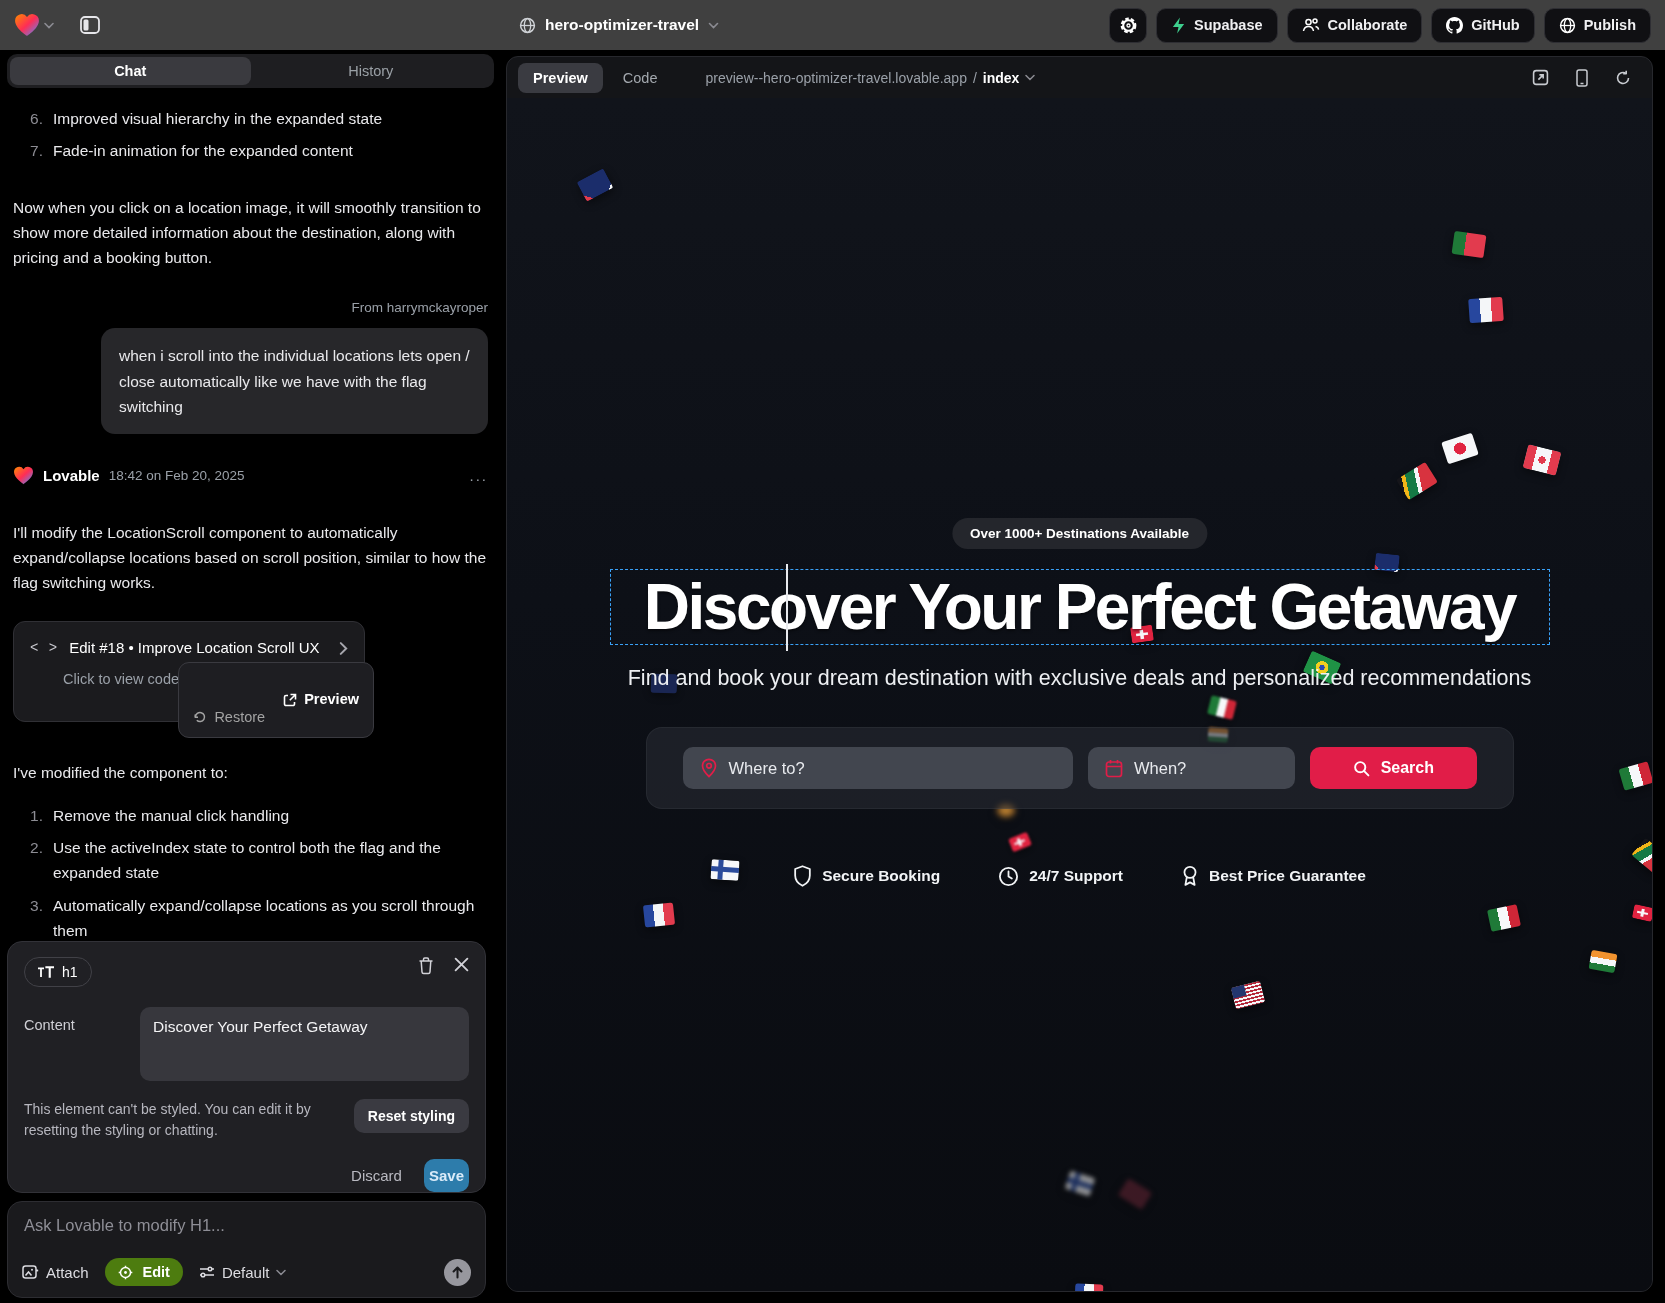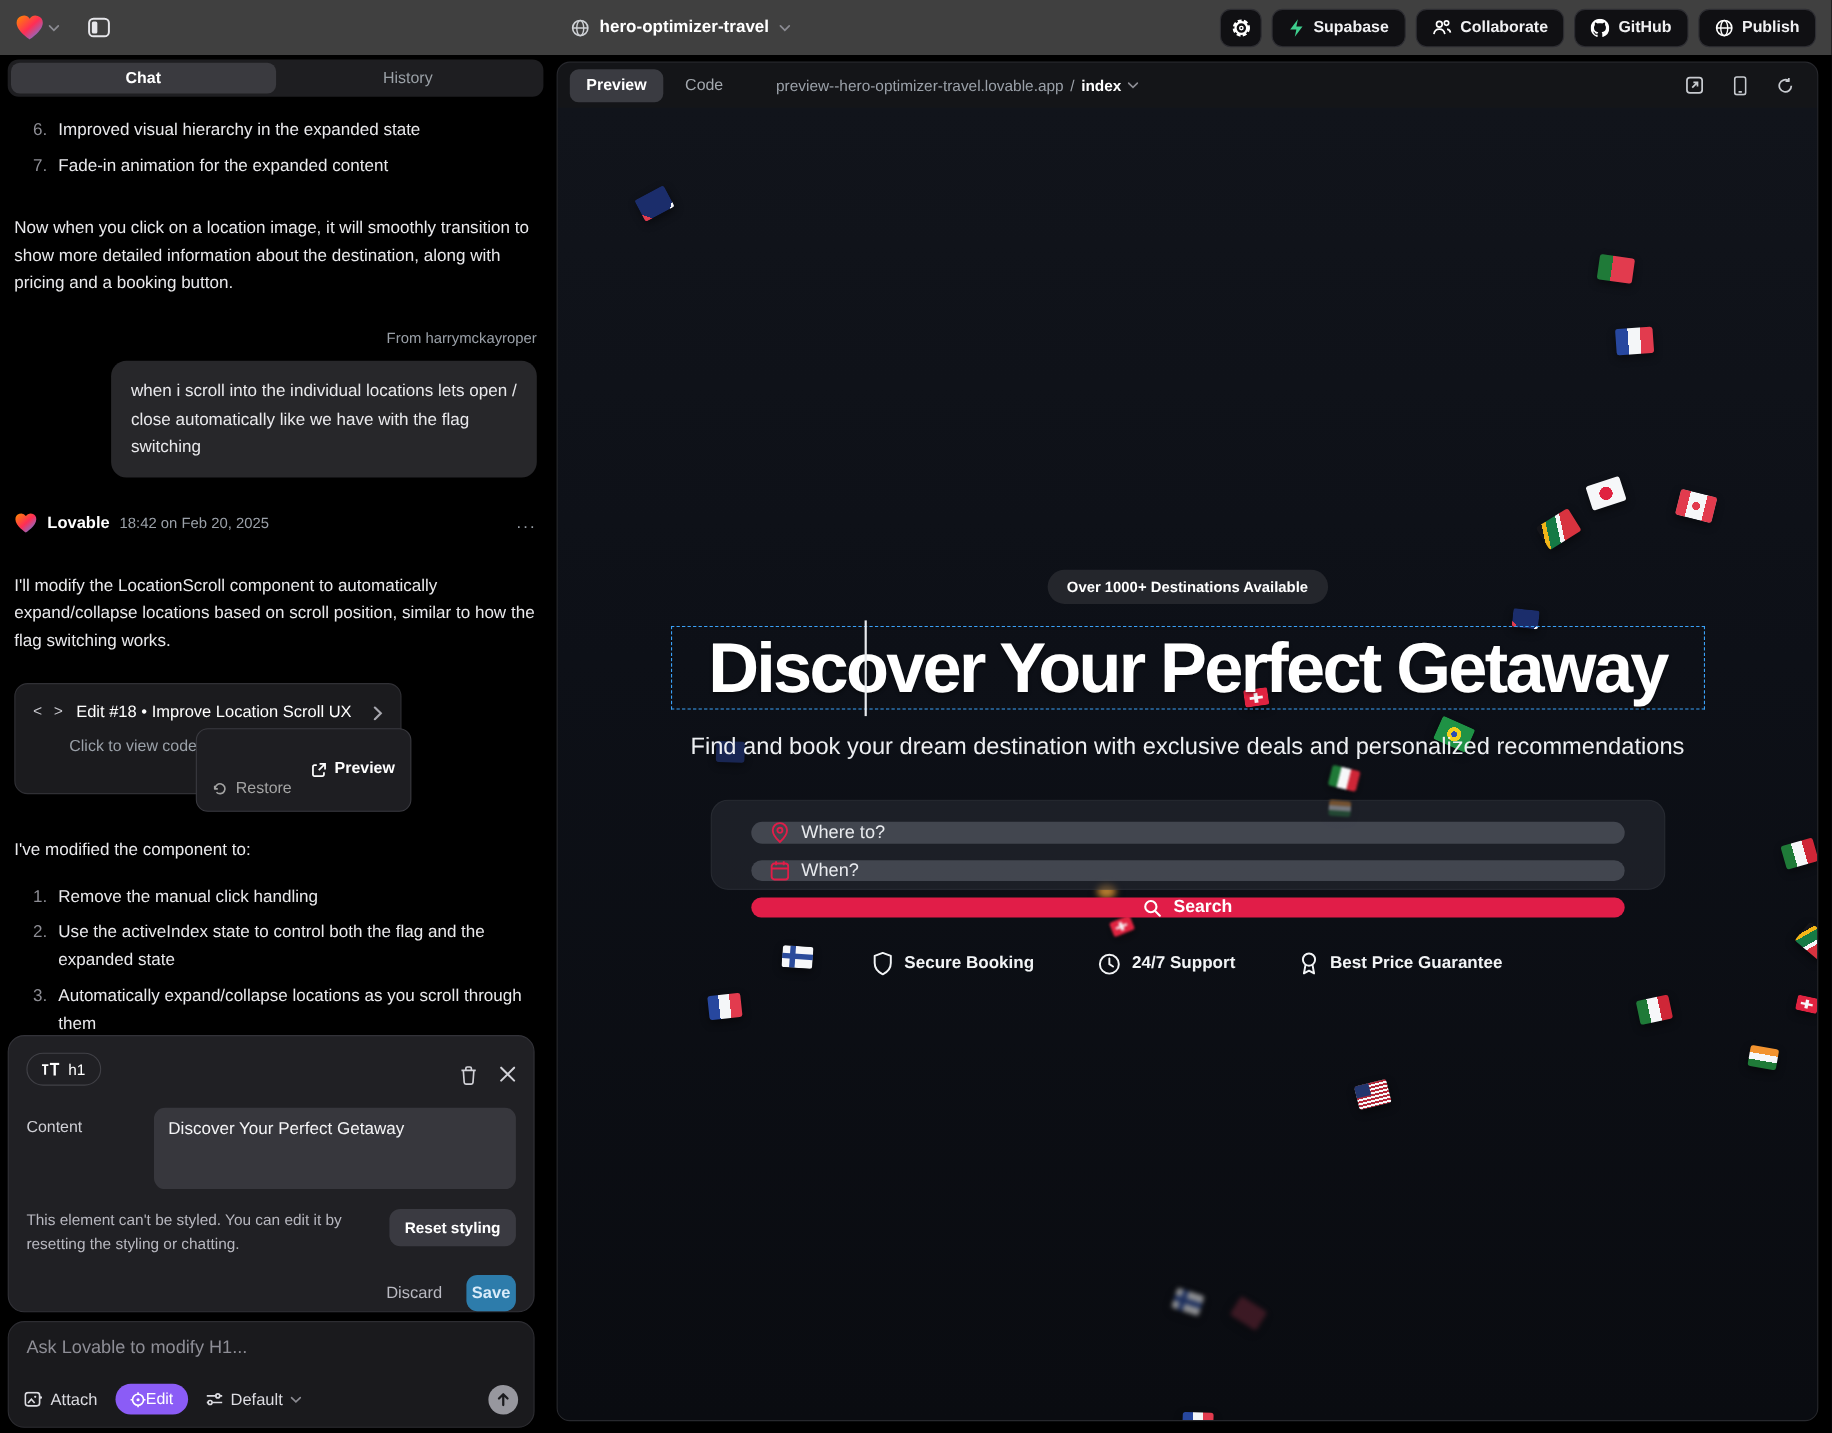--- a/index.html
+++ b/index.html
@@ -38,39 +38,39 @@
   .edit-title-row { display:flex; align-items:center; gap:11px; }
   .code-glyph { font-family:"Liberation Mono","DejaVu Sans Mono",monospace; color:#c9c9cf; font-size:14px; letter-spacing:1px; }
   .edit-title { font-size:15px; color:#fff; }
   .edit-sub { margin:7px 0 0 33px; font-size:14.5px; color:#9aa0a8; }
   .rp-pill { position:absolute; right:-10px; bottom:-17px; display:flex; align-items:center; gap:18px; background:#1e1e22; border:1px solid #3a3a40; border-radius:11px; padding:8px 14px; font-size:14.5px; }
   .rp-restore { display:flex; gap:7px; align-items:center; color:#a3a3a3;margin-top:35px; }
   .rp-preview { display:flex; gap:7px; align-items:center; color:#fff; font-weight:600; }
 
   
   .editor { position:absolute; left:7px; right:15px; bottom:110px; height:252px; background:#202024; border:1px solid #323238; border-radius:15px; padding:15px 16px; }
-  .editor-head { display:flex; align-items:flex-end; }
+  .editor-head { display:flex; align-items:flex-start; }
   .tag-badge { display:flex; align-items:center; gap:8px; border:1px solid #414147; border-radius:999px; padding:6px 13px; font-size:14px; color:#fff; }
   .editor-icons { margin-left:auto; display:flex; gap:20px; color:#d2d2d8; }
   .content-row { display:flex; margin-top:20px; gap:14px; }
   .content-label { width:102px; padding-top:10px; font-size:14.5px; color:#cfcfd5; }
   .content-box { flex:1; height:74px; background:#37373d; border:none; border-radius:10px; padding:11px 13px; font-size:15.5px; color:#f4f4f6; font-family:inherit; resize:none; }
   .note-row { display:flex; margin-top:18px; gap:14px; align-items:flex-start; }
   .note-text { flex:1; font-size:14px; line-height:1.5; color:#b7b7bf; }
   .reset-btn { background:#3a3a41; border-radius:10px; padding:9px 14px; font-size:14px; font-weight:600; color:#fff; white-space:nowrap; }
   .action-row { display:flex; justify-content:flex-end; align-items:center; gap:22px; margin-top:18px; }
   .discard { font-size:15px; color:#b9b9c1; }
   .save { background:#2d7cab; color:#d9ebf9; border-radius:10px; padding:8px 5px; font-size:15px; font-weight:600; }
 
   
   .composer { position:absolute; left:7px; right:15px; bottom:5px; height:97px; background:#1a1a1d; border:1px solid #2d2d32; border-radius:15px; padding:14px 16px; }
   .composer-ph { font-size:16.5px; color:#8e8e96; }
   .composer-row { position:absolute; left:14px; right:14px; bottom:11px; display:flex; align-items:center; gap:16px; }
   .comp-item { display:flex; align-items:center; gap:7px; font-size:15px; color:#dcdce1; }
-  .edit-pill { display:flex; align-items:center; gap:0; background:#8b5cf6; border-radius:999px; padding:6px 13px; font-size:14.5px; font-weight:400; color:#fff; }
+  .edit-pill { display:flex; align-items:center; gap:10px; background:#4d7c0f; border-radius:999px; padding:6px 13px; font-size:14.5px; font-weight:700; color:#fff; }
   .send-btn { margin-left:auto; width:27px; height:27px; border-radius:50%; background:#97979e; display:flex; align-items:center; justify-content:center; color:#17171a; }
 
   
   .preview { position:absolute; left:506px; top:56px; width:1147px; height:1236px; background:#141518; border:1px solid #27282d; border-radius:12px; overflow:hidden; }
   .pv-head { height:41px; display:flex; align-items:center; padding:0 11px; }
   .pv-tab { background:#3a3b41; border-radius:8px; padding:7px 15px; font-size:14.5px; font-weight:600; color:#fff; }
   .pv-code { margin-left:20px; font-size:14.5px; color:#a3a8ae; }
   .pv-url { margin-left:48px; display:flex; align-items:center; gap:6px; font-size:14px; color:#9aa0a8; }
   .pv-url b { color:#fff; font-weight:700; }
   .pv-head-icons { margin-left:auto; display:flex; align-items:center; gap:27px; color:#c8cbd0; padding-right:10px; }
@@ -91,21 +91,21 @@
   .flag-au,.flag-nz { background-color:#1b2d6b; background-image:linear-gradient(45deg,#e23b4e 0 14%,rgba(0,0,0,0) 14%),linear-gradient(-45deg,#f6f7f9 0 10%,rgba(0,0,0,0) 10%); }
   .flag-navy { background:#1d2b5e; }
   .flag-orange { background:radial-gradient(circle,#e8a33d,#c97b25); border-radius:50%; }
   .flag-darkred { background:#5d2230; }
 
   .hero-badge { position:absolute; left:50%; top:420px; transform:translateX(-50%); background:#24262c; border-radius:999px; padding:8px 18px; font-size:13.5px; font-weight:700; color:#fff; white-space:nowrap; }
   .h1-select { position:absolute; left:50%; top:471px; transform:translateX(-50%); width:940px; height:76px; border:1px dashed #3aa1f7; display:flex; align-items:center; justify-content:center; }
   .hero-title { font-size:64px; font-weight:700; letter-spacing:-2.5px; color:#fff; white-space:nowrap; text-shadow:0 2px 3px rgba(0,0,0,.45); }
   .caret { position:absolute; left:279px; top:466px; width:1.5px; height:87px; background:#e8eaee; }
   .hero-sub { position:absolute; left:0; right:0; top:568px; text-align:center; font-size:21.5px; color:#edeff2; }
-  .search-card { position:absolute; left:50%; top:629px; transform:translateX(-50%); width:868px; height:82px; background:rgba(39,43,51,.58); border:1px solid rgba(255,255,255,.05); border-radius:16px; padding:19px 36px; display:flex; gap:15px;flex-direction:column; }
+  .search-card { position:absolute; left:50%; top:629px; transform:translateX(-50%); width:868px; height:82px; background:rgba(39,43,51,.58); border:1px solid rgba(255,255,255,.05); border-radius:16px; padding:19px 36px; display:flex; gap:15px; }
   .s-input { display:flex; align-items:center; gap:11px; background:rgba(118,124,136,.42); border-radius:10px; padding:0 17px; font-size:16.5px; color:#e8eaee; }
   .s-where { flex:2.1; }
   .s-when { flex:1.02; }
   .s-btn { flex:0.98; background:#e11d48; border-radius:10px; display:flex; align-items:center; justify-content:center; gap:11px; font-size:16px; font-weight:700; color:#fff; }
   .features { position:absolute; left:0; right:0; top:767px; display:flex; justify-content:center; gap:58px; }
   .feature { display:flex; align-items:center; gap:10px; font-size:15.5px; font-weight:600; color:#f2f4f6; }
 </style>
 </head>
 <body>
 

